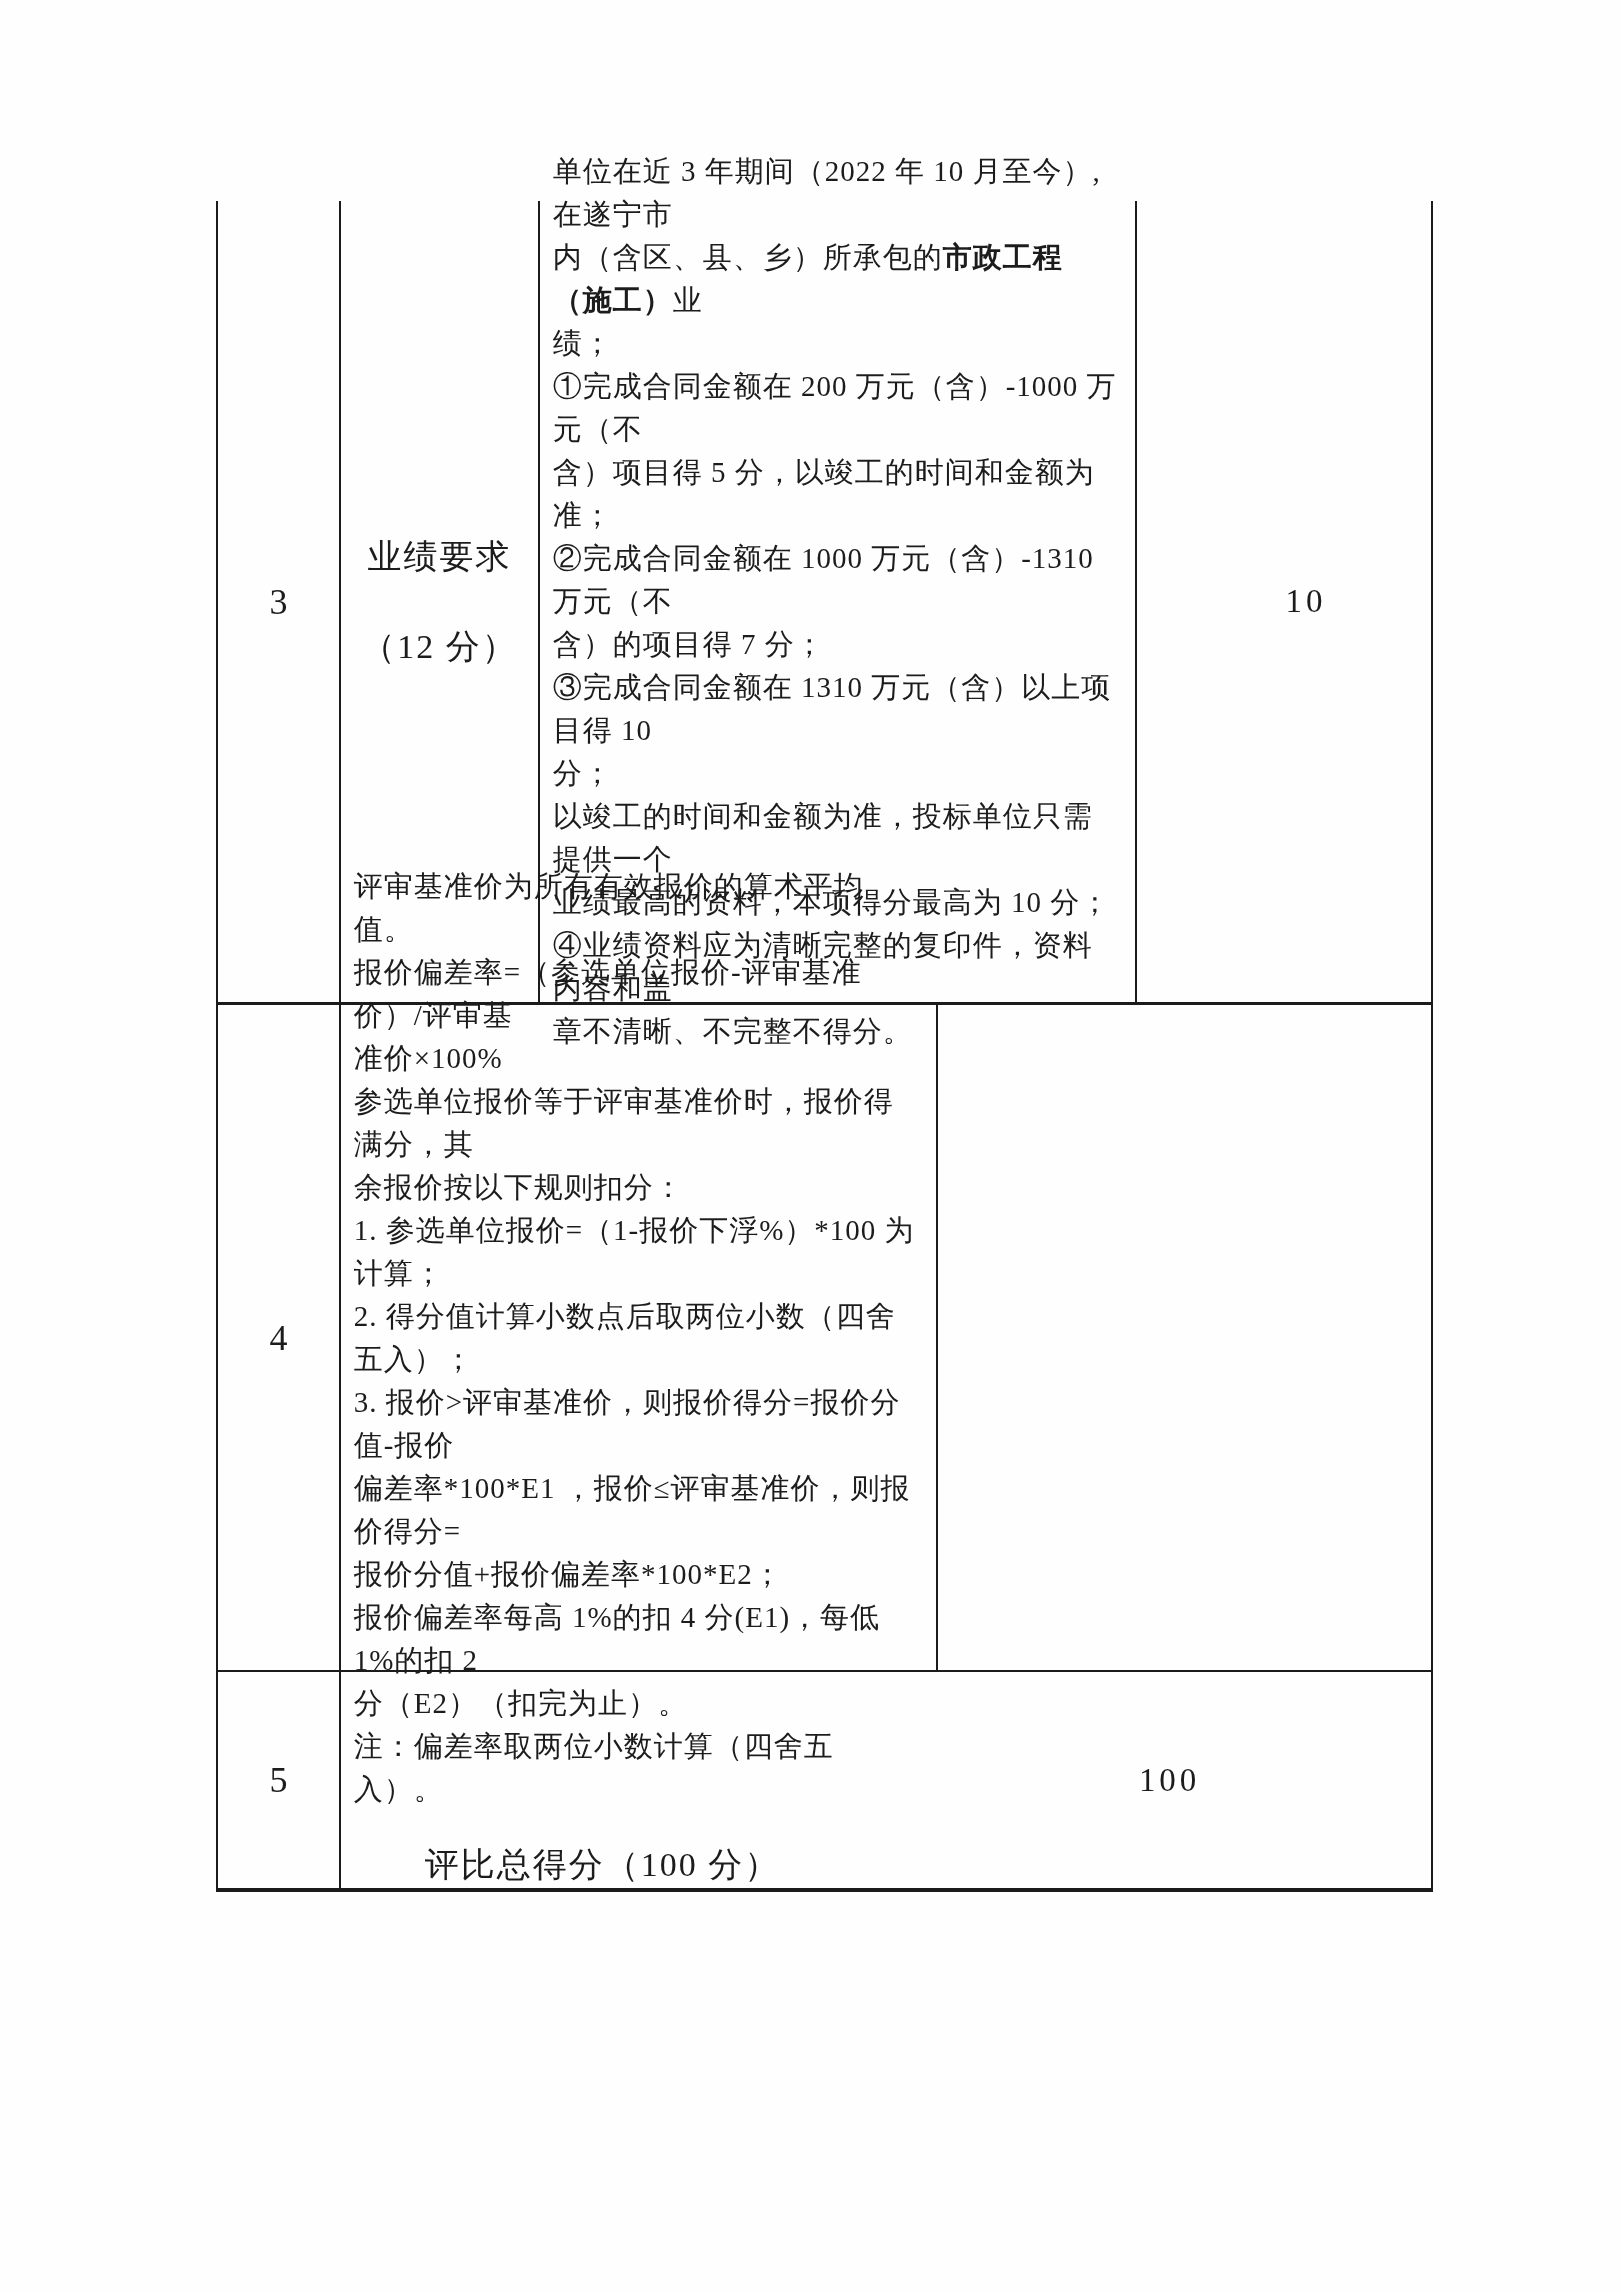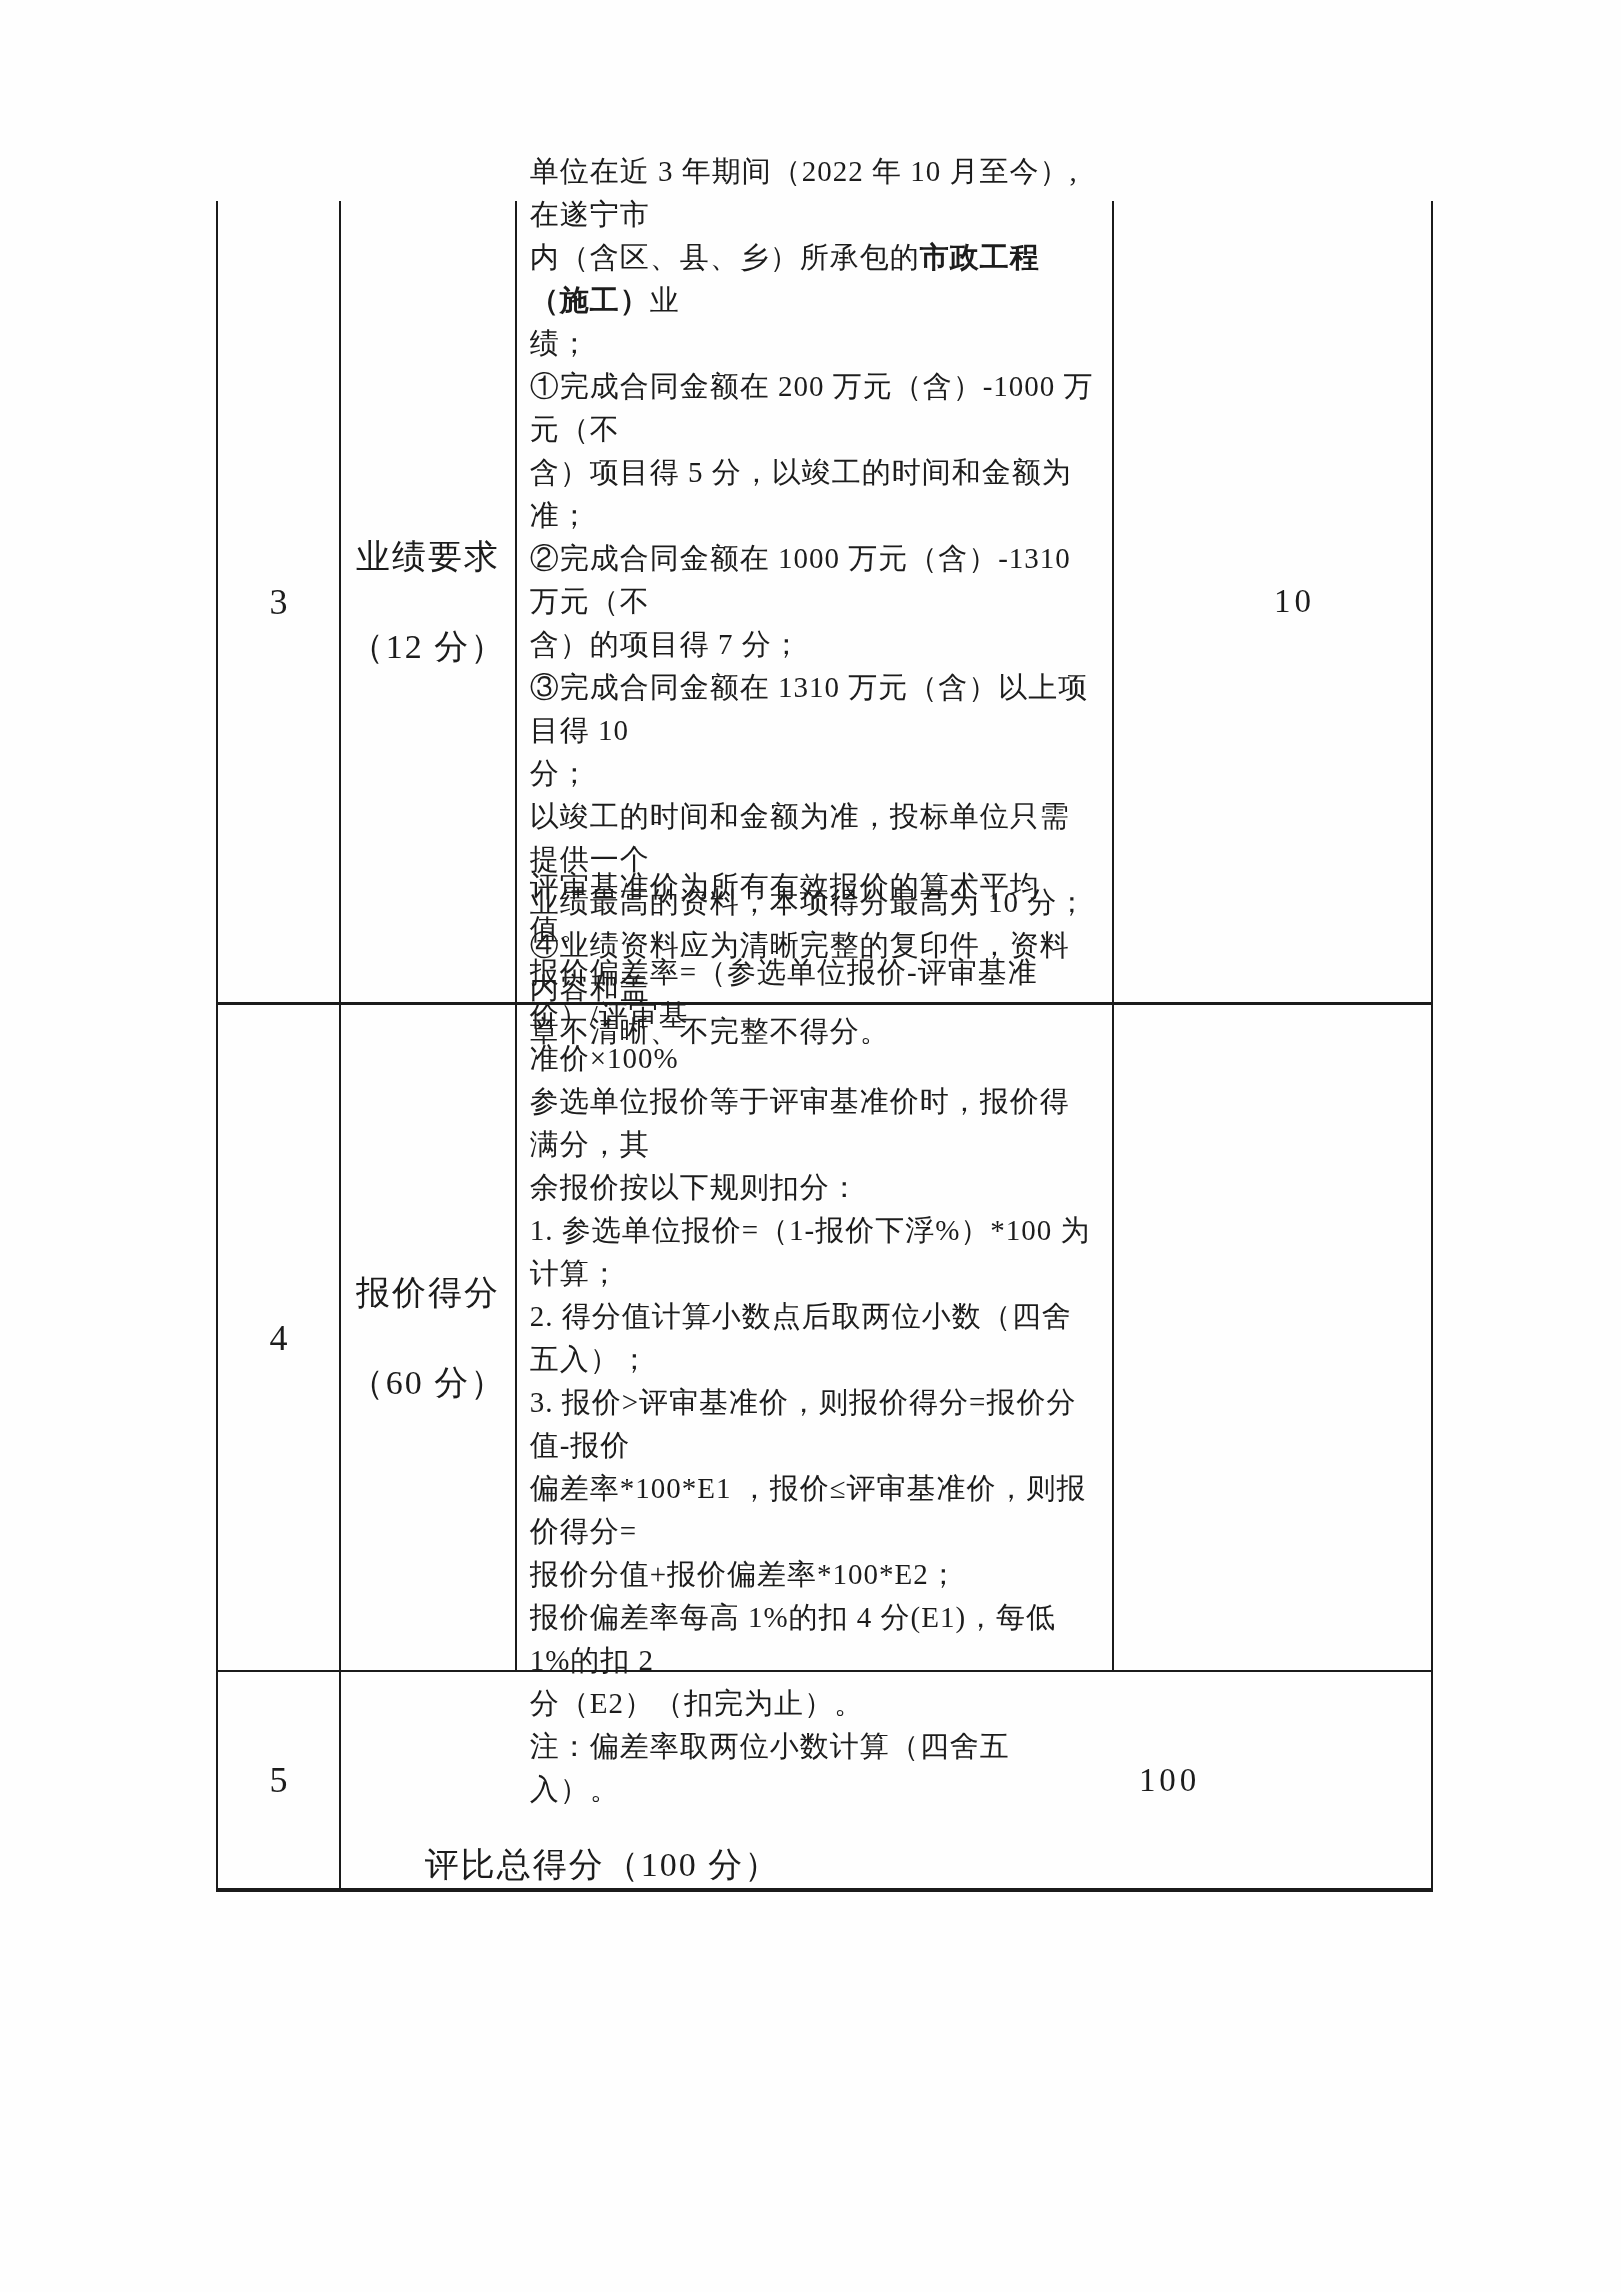--- a/index.html
+++ b/index.html
@@ -25,21 +25,21 @@
   .row-3{height:804px;border-bottom:3.9px solid #1b1b1b;}
   .row-4{height:667px;border-bottom:2.9px solid #1b1b1b;}
   .row-5{flex:1;}
   .cell{box-sizing:border-box;}
   .c-no{
     width:123px;border-right:2.9px solid #1b1b1b;
     display:flex;align-items:center;justify-content:center;
     font-size:36px;
   }
   .c-cat{
-    width:176px;border-right:2.9px solid #1b1b1b;
+    width:199px;border-right:2.9px solid #1b1b1b;
     display:flex;flex-direction:column;align-items:center;justify-content:center;
     row-gap:45px;
     font-size:34px;line-height:45px;
     letter-spacing:2px;
   }
   .c-desc{
     width:597px;border-right:2.9px solid #1b1b1b;
     display:flex;flex-direction:column;justify-content:center;
     padding:0 12.7px;
     font-size:29px;line-height:43px;
@@ -89,24 +89,20 @@
       </div>
       <div class="cell c-score">
         <span>10</span>
       </div>
     </div>
 
     <div class="t-row row-4">
       <div class="cell c-no">
         <span>4</span>
       </div>
-      <div class="cell c-cat">
-        <span>报价得分</span>
-        <span>（60 分）</span>
-      </div>
       <div class="cell c-desc">
         <div class="desc-text">评审基准价为所有有效报价的算术平均值。
 报价偏差率=（参选单位报价-评审基准价）/评审基
 准价×100%
 参选单位报价等于评审基准价时，报价得满分，其
 余报价按以下规则扣分：
 1. 参选单位报价=（1-报价下浮%）*100 为计算；
 2. 得分值计算小数点后取两位小数（四舍五入）；
 3. 报价&gt;评审基准价，则报价得分=报价分值-报价
 偏差率*100*E1 ，报价≤评审基准价，则报价得分=

